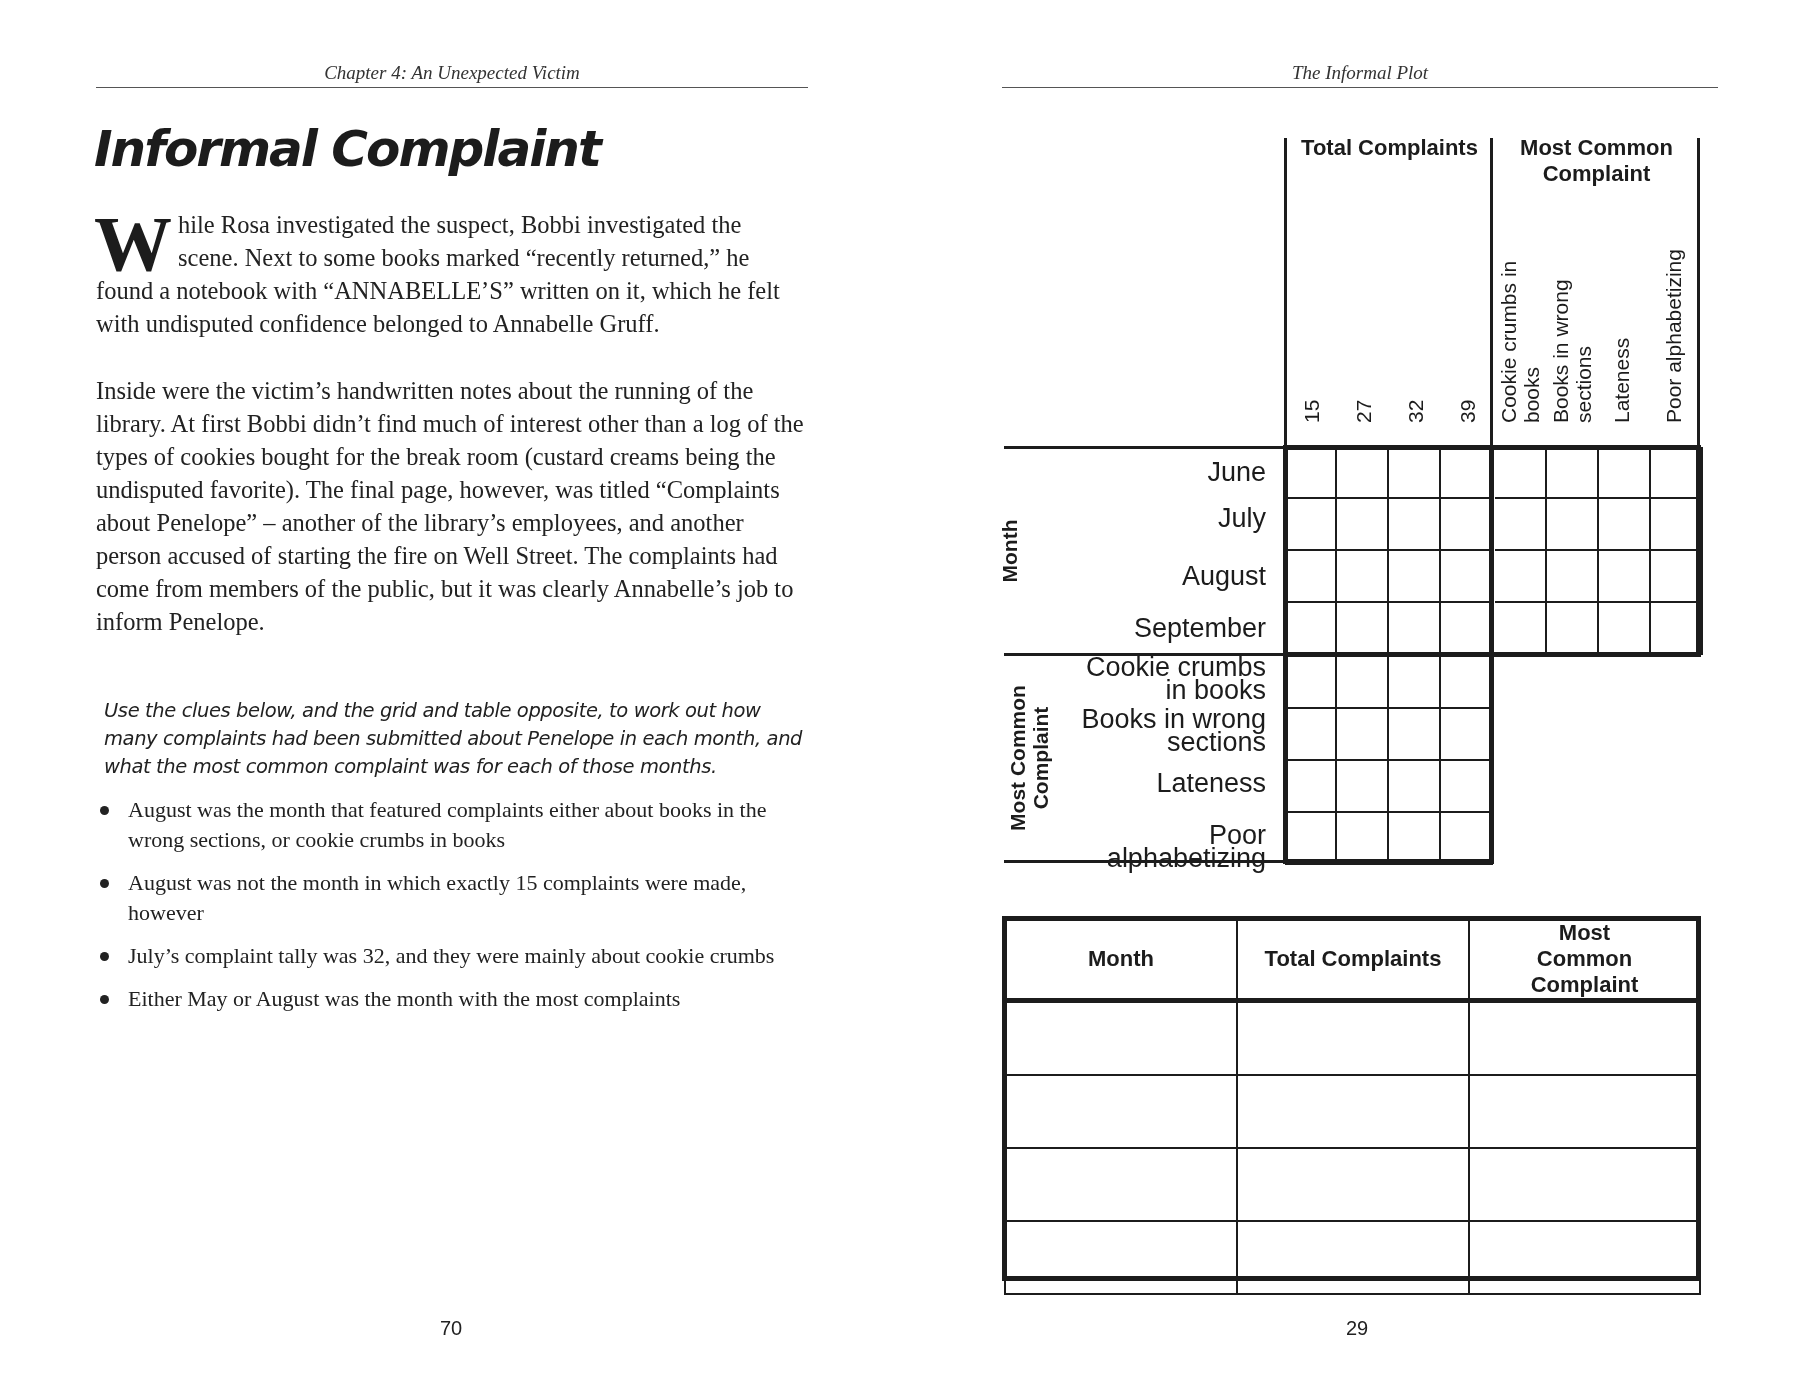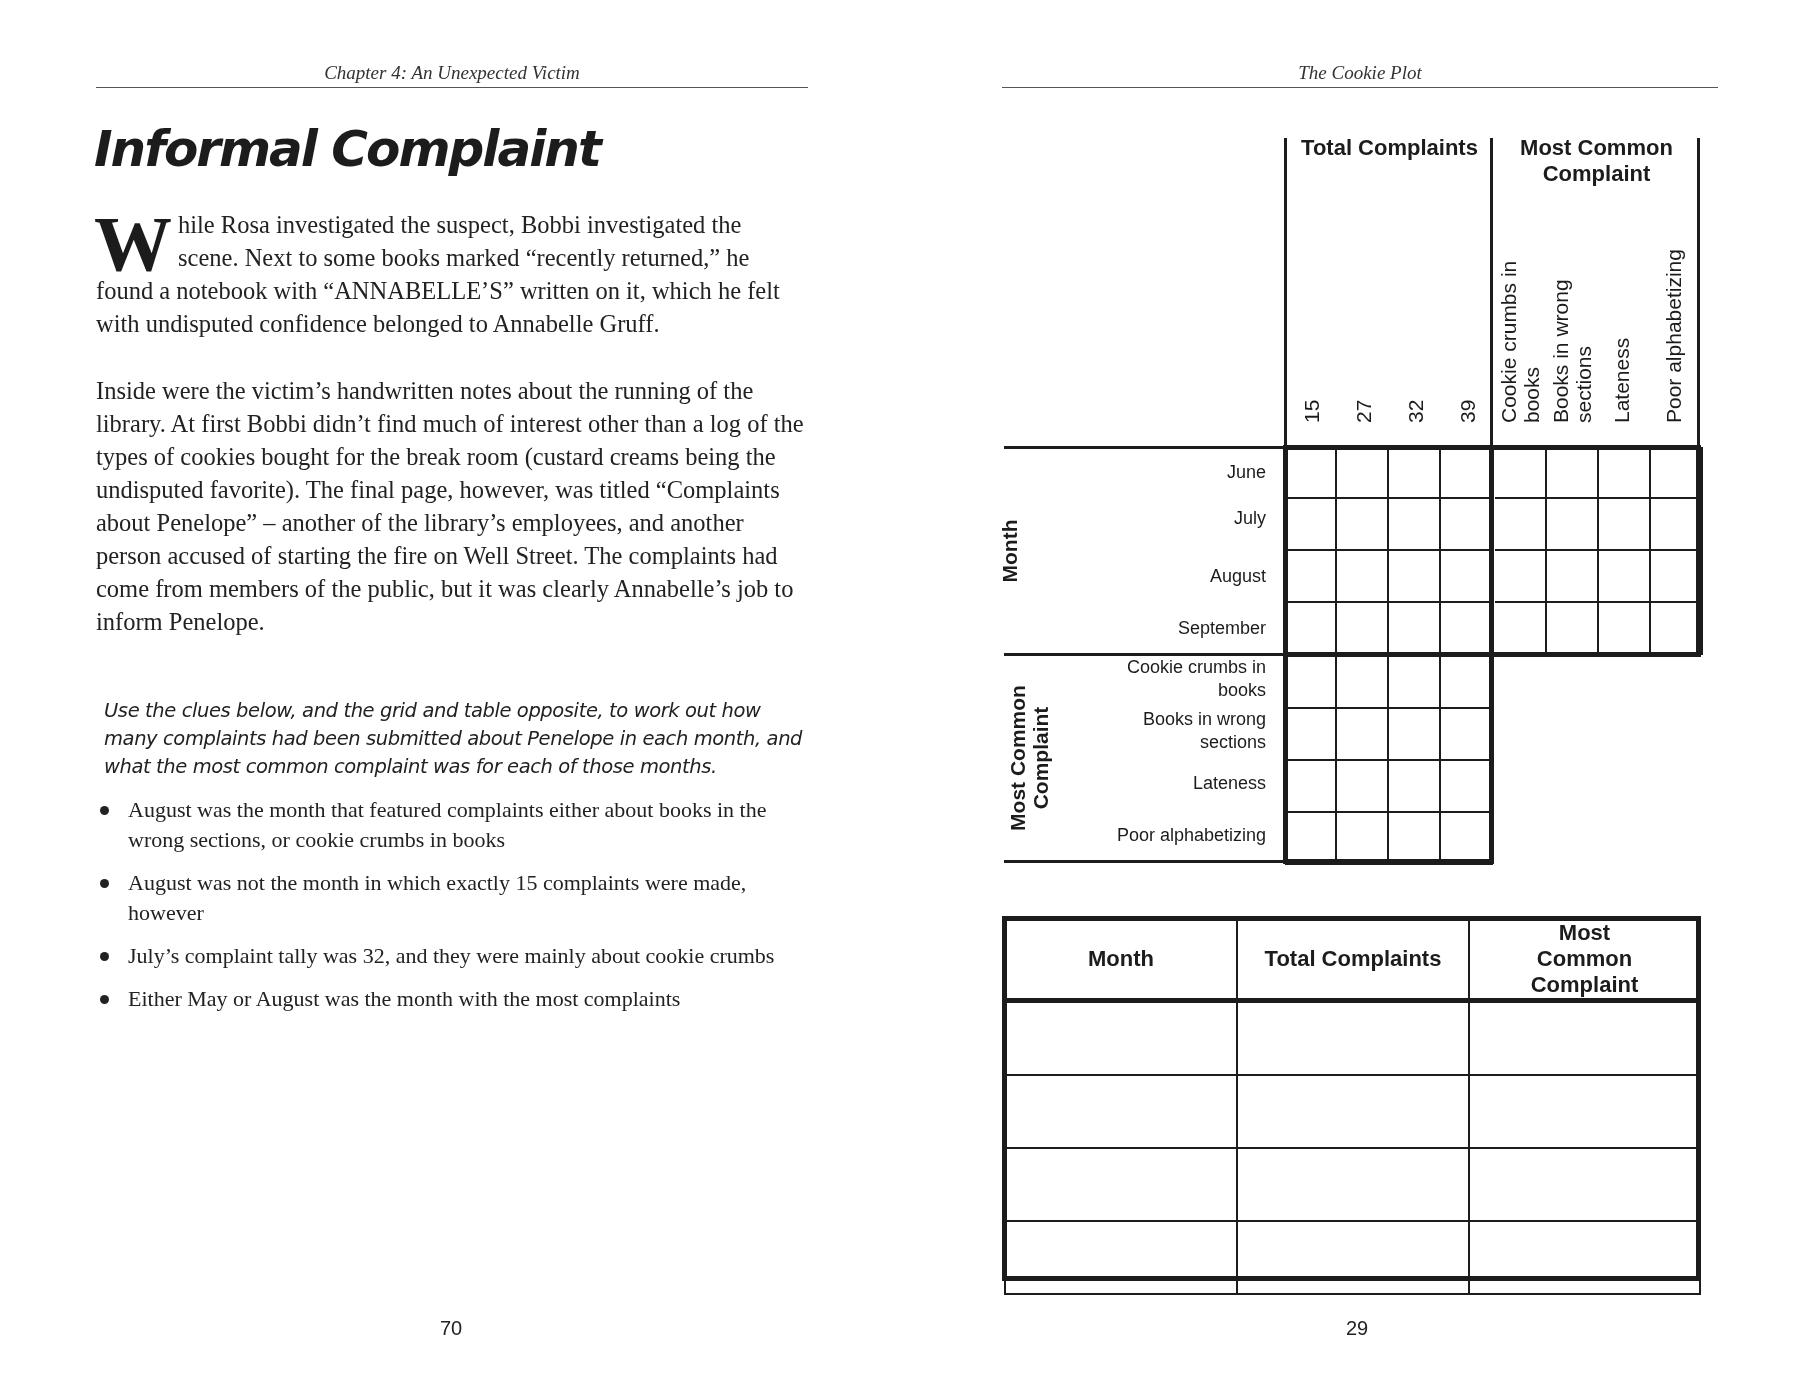--- a/index.html
+++ b/index.html
@@ -19,21 +19,21 @@
     .clue { position: relative; padding-left: 32px; margin-bottom: 13px; font-family: "Liberation Serif", serif; font-size: 22px; line-height: 30px; color: #222; }
     .bullet { position: absolute; left: 4px; top: 11px; width: 9px; height: 9px; border-radius: 50%; background: #222; }
     .page-num { font-family: "Liberation Sans", sans-serif; font-size: 20px; color: #222; text-align: center; width: 60px; }
 
     
     .sans { font-family: "Liberation Sans", sans-serif; color: #1c1c1c; }
     .grp-head { font-weight: bold; font-size: 22px; line-height: 26px; text-align: center; }
     .vline { position: absolute; background: #1c1c1c; }
     .hline { position: absolute; background: #1c1c1c; }
     .rot-label { position: absolute; font-size: 21px; line-height: 23px; transform: rotate(-90deg); transform-origin: left top; white-space: nowrap; }
-    .row-label { position: absolute; right: 0; font-size: 18px; line-height: 23px; text-align: right; }
+    .row-label { position: absolute; right: 0; font-size: 27px; line-height: 23px; text-align: right; }
     .side-label { position: absolute; font-weight: bold; font-size: 21px; line-height: 23px; transform: rotate(-90deg); transform-origin: center center; text-align: center; white-space: nowrap; }
     .cell { position: absolute; box-sizing: border-box; border-right: 2px solid #1c1c1c; border-bottom: 2px solid #1c1c1c; width: 52px; height: 52px; background: #fff; cursor: pointer; }
 
     
     table.answers { position: absolute; border-collapse: collapse; table-layout: fixed; }
     table.answers th, table.answers td { border: 2px solid #1c1c1c; font-family: "Liberation Sans", sans-serif; }
     table.answers th { font-weight: bold; font-size: 22px; line-height: 26px; height: 69px; text-align: center; border-bottom: 5px solid #1c1c1c; }
     table.answers td { height: 69px; }
     .table-frame { position: absolute; border: 5px solid #1c1c1c; box-sizing: border-box; pointer-events: none; }
   </style>
@@ -56,21 +56,21 @@
 
 <ul class="abs clues" style="left:96px; top:795px; width:712px;">
   <li class="clue"><span class="bullet"></span><span>August was the month that featured complaints either about books in the wrong sections, or cookie crumbs in books</span></li>
   <li class="clue"><span class="bullet"></span><span>August was not the month in which exactly 15 complaints were made, however</span></li>
   <li class="clue"><span class="bullet"></span><span>July’s complaint tally was 32, and they were mainly about cookie crumbs</span></li>
   <li class="clue"><span class="bullet"></span><span>Either May or August was the month with the most complaints</span></li>
 </ul>
 
 <div class="abs page-num" style="left:421px; top:1317px;">70</div>
 
-<div class="abs run-head" style="left:1002px; top:62px; width:716px;">The Cookie Plot</div>
+<div class="abs run-head" style="left:1002px; top:62px; width:716px;">The Informal Plot</div>
 <div class="rule" style="left:1002px; top:87px; width:716px;"></div>
 
 <div class="abs sans" style="left:1000px; top:130px; width:720px; height:740px;">
 
   <div class="abs grp-head" style="left:287px; top:5px; width:205px;">Total Complaints</div>
   <div class="abs grp-head" style="left:504px; top:5px; width:185px;">Most Common Complaint</div>
 
   <div class="vline" style="left:284px; top:8px; width:3px; height:310px;"></div>
   <div class="vline" style="left:490px; top:8px; width:3px; height:310px;"></div>
   <div class="vline" style="left:697px; top:8px; width:3px; height:310px;"></div>

